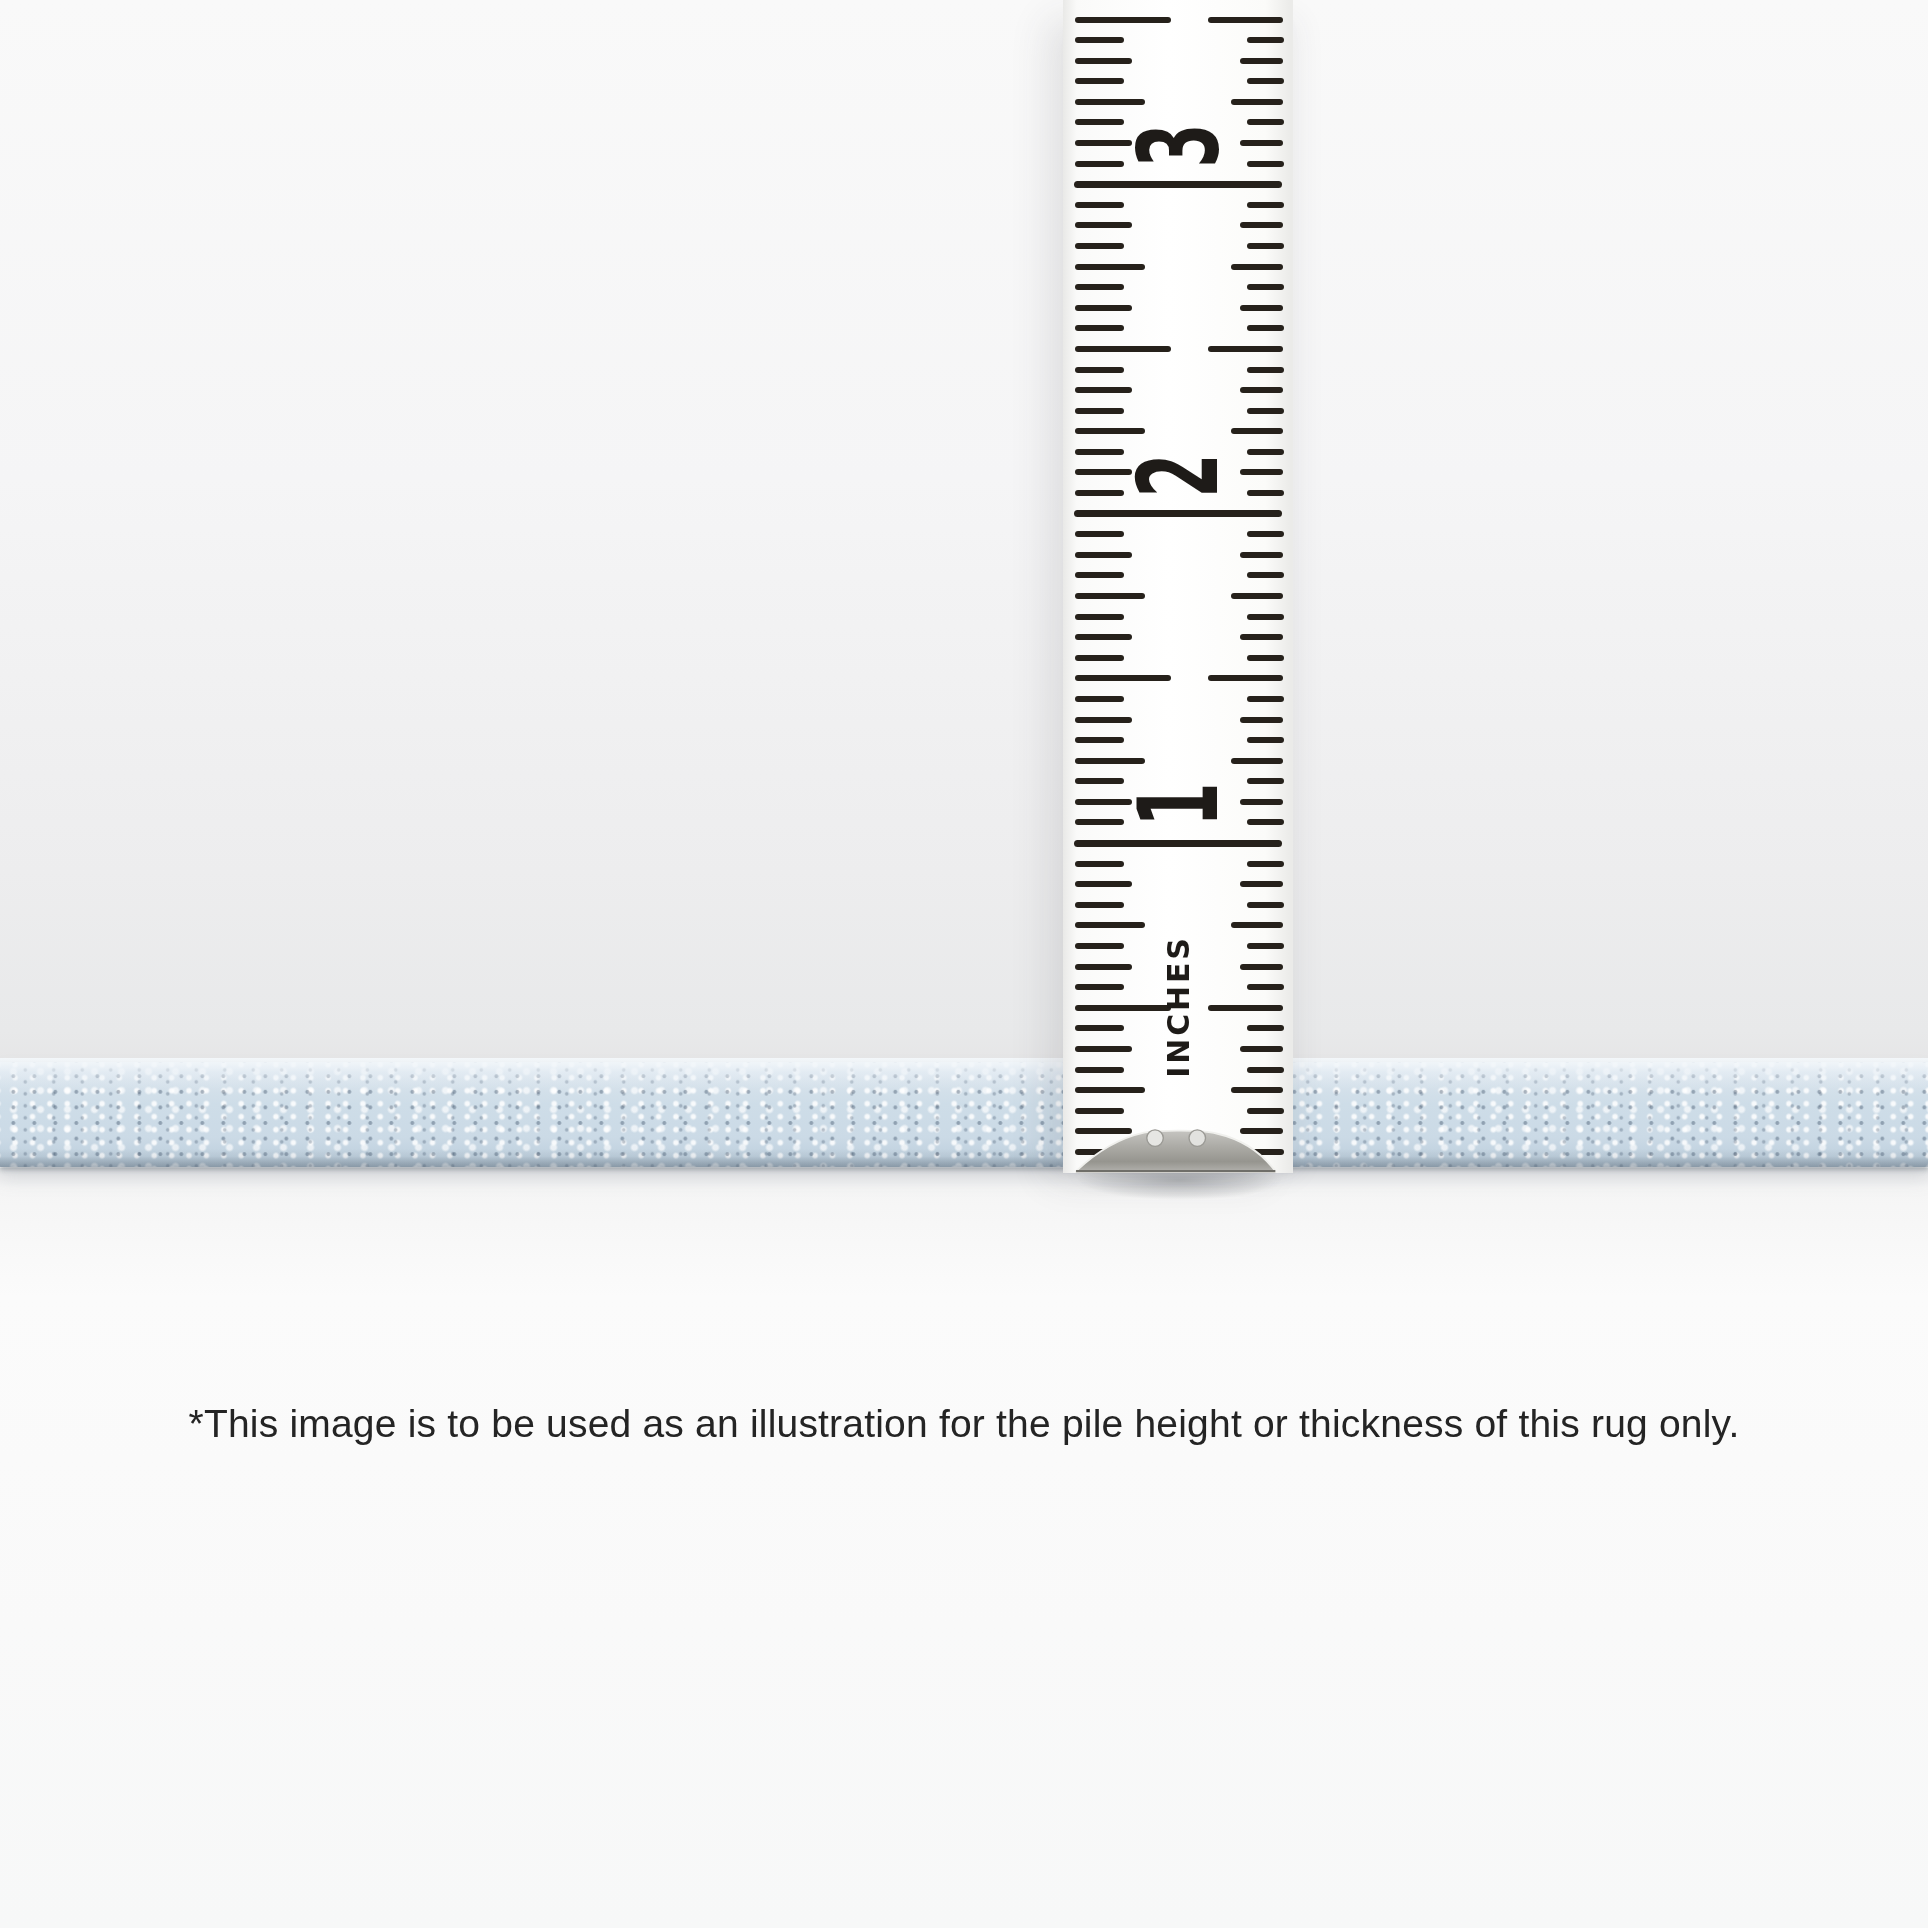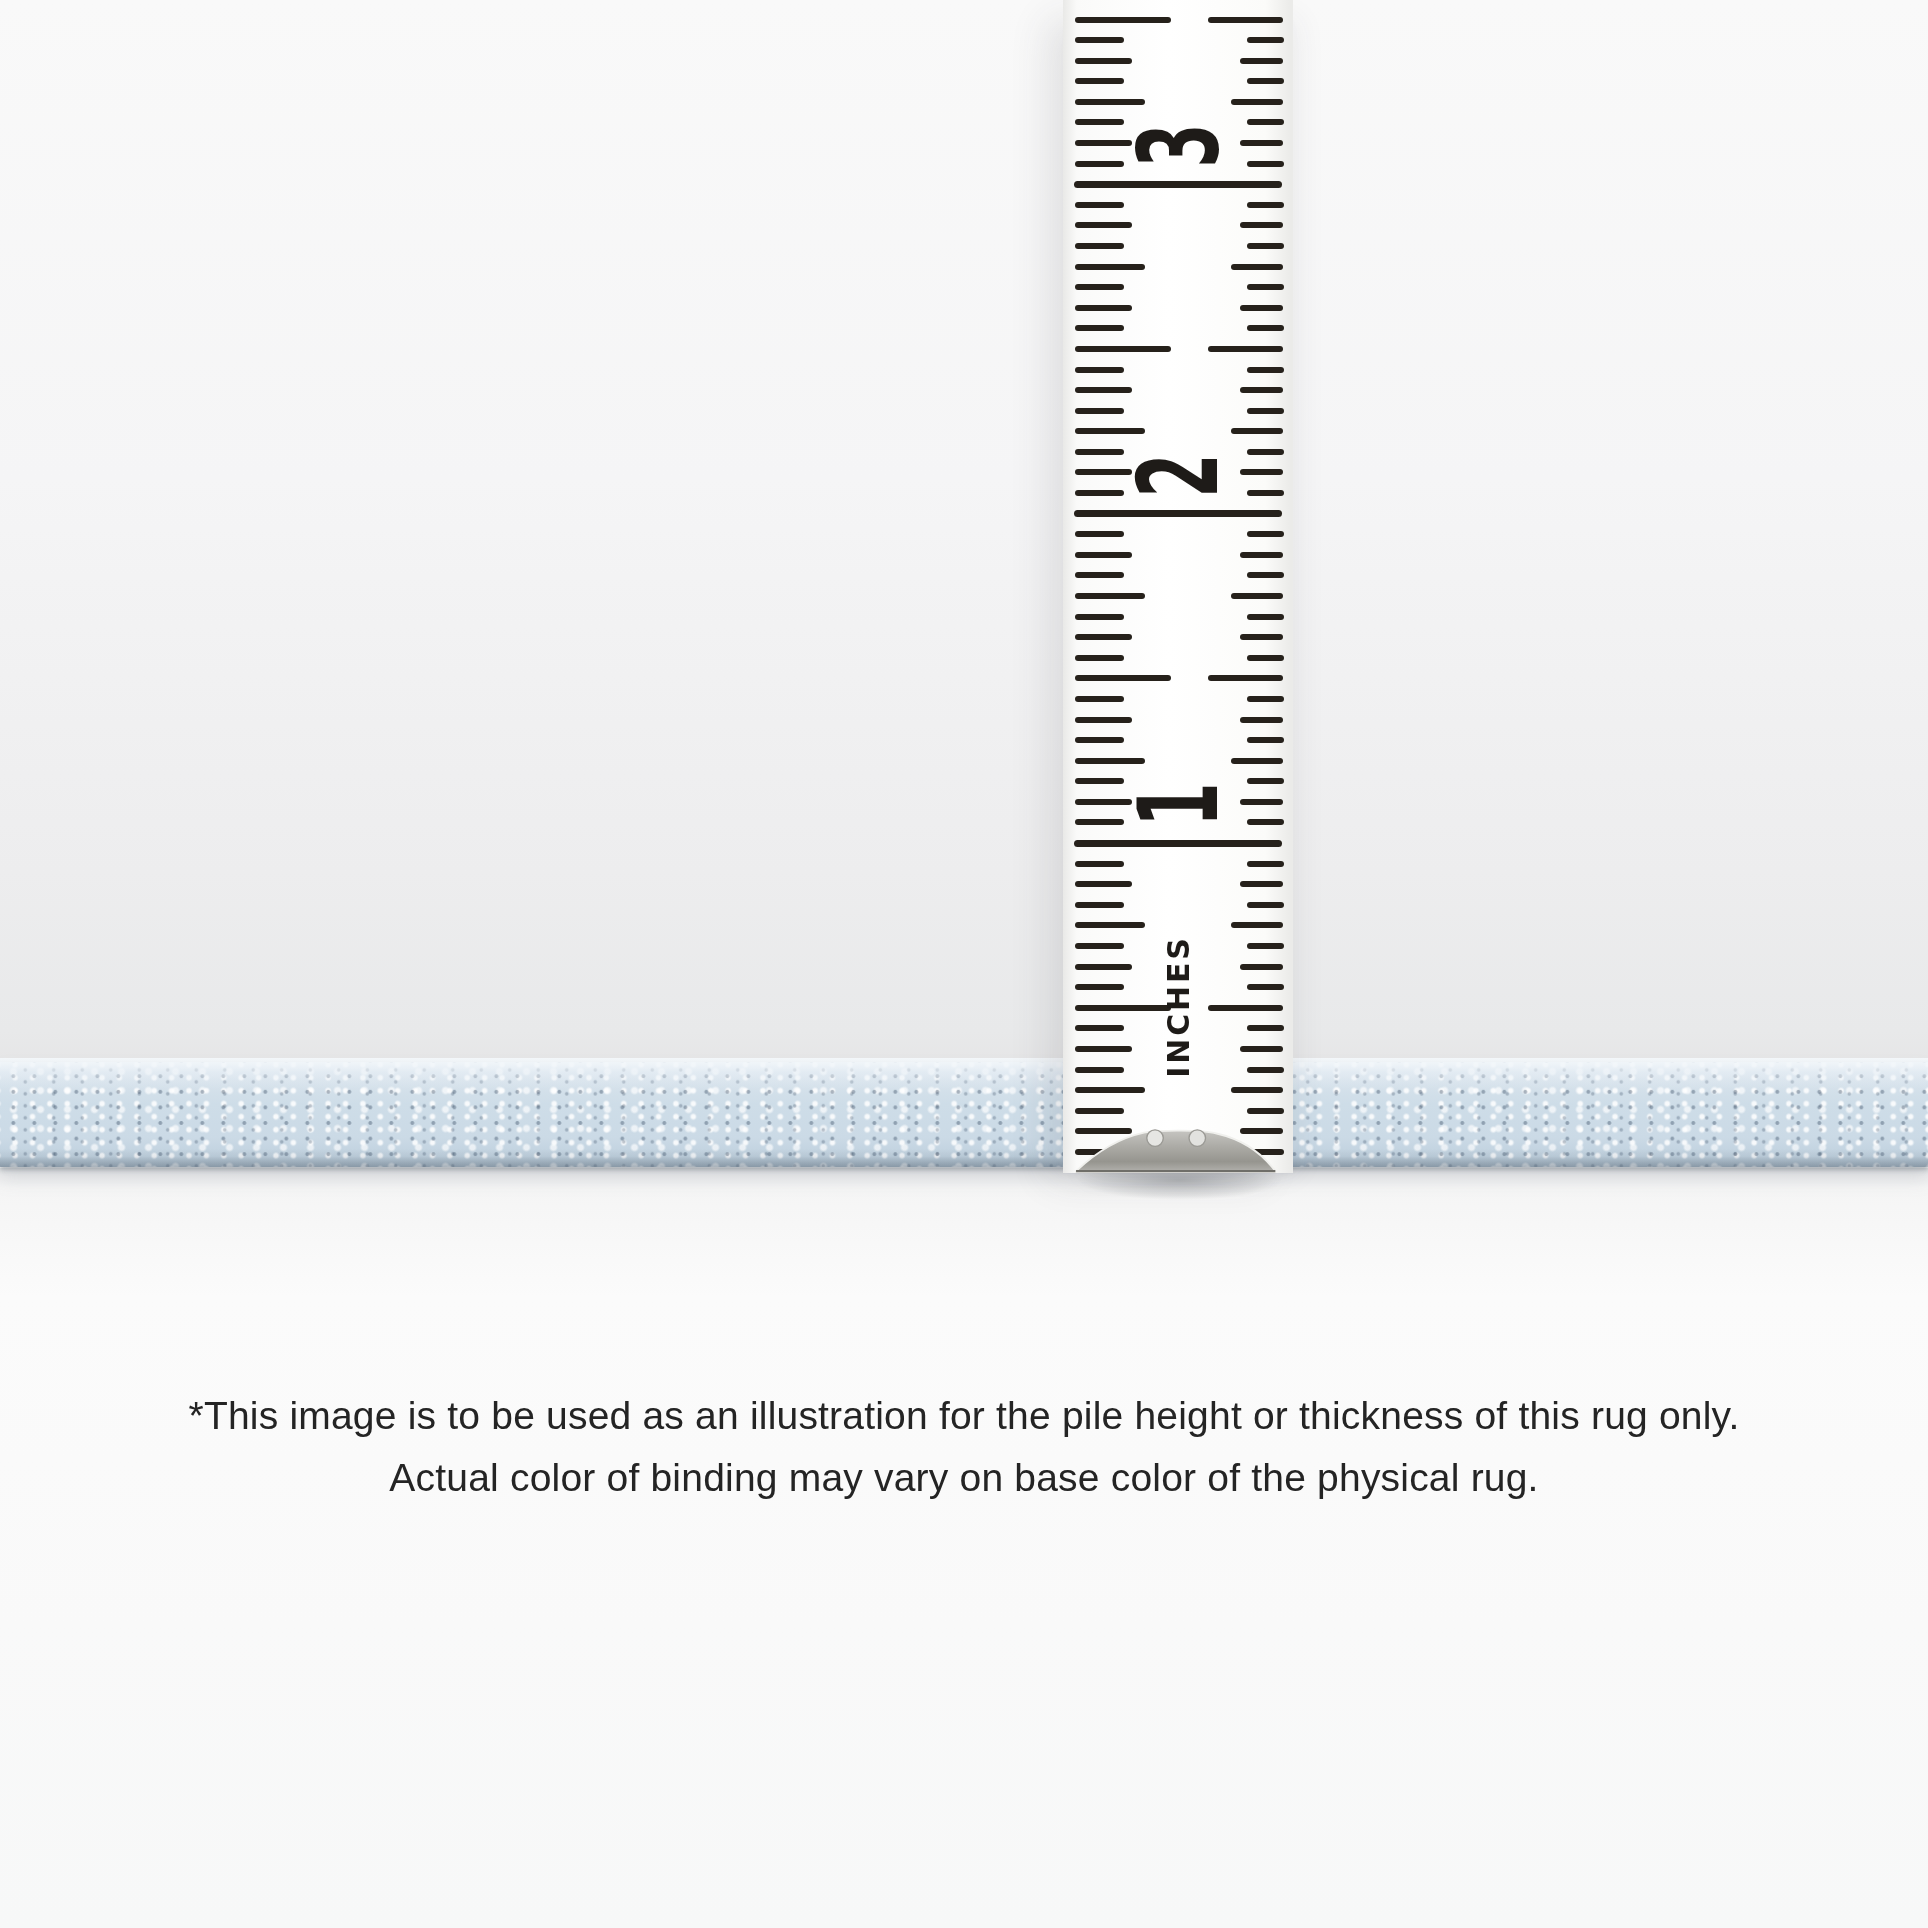--- a/index.html
+++ b/index.html
@@ -75,21 +75,21 @@
     font-family:"DejaVu Sans",sans-serif;font-weight:700;font-size:30px;
     letter-spacing:2.8px;color:#1e1b18;transform:rotate(-90deg);
   }
   .tip-svg{position:absolute;left:0;top:1128px;width:230px;height:45px;}
   
   .disclaimer{
     position:absolute;left:0;top:1383px;width:100%;text-align:center;
     color:var(--color-text);font-size:39px;line-height:58px;font-weight:400;
     letter-spacing:0.2px;
   }
-  .disclaimer p{margin:4px;}
+  .disclaimer p{margin:12px;}
 </style>
 </head>
 <body>
 
 <div class="scene">
   <div class="wall"></div>
   <div class="floor"></div>
   <div class="rug"></div>
   <div class="ruler-floor-shadow"></div>
 
@@ -222,16 +222,15 @@
       <circle cx="100" cy="11" r="9" fill="#e6e6e3" stroke="#9b9a95" stroke-width="1.5"></circle>
       <circle cx="146" cy="11" r="9" fill="#e2e2df" stroke="#9b9a95" stroke-width="1.5"></circle>
     </svg>
   <div class="inch-digit" style="top: 766px;">1</div>
       <div class="inch-digit" style="top: 437px;">2</div>
       <div class="inch-digit" style="top: 107px;">3</div>
     </div>
 
   <div class="disclaimer">
     <p>*This image is to be used as an illustration for the pile height or thickness of this rug only.</p>
-    <p>Actual color of binding may vary on base color of the physical rug.</p>
   </div>
 </div>
 
 
 </body></html>

